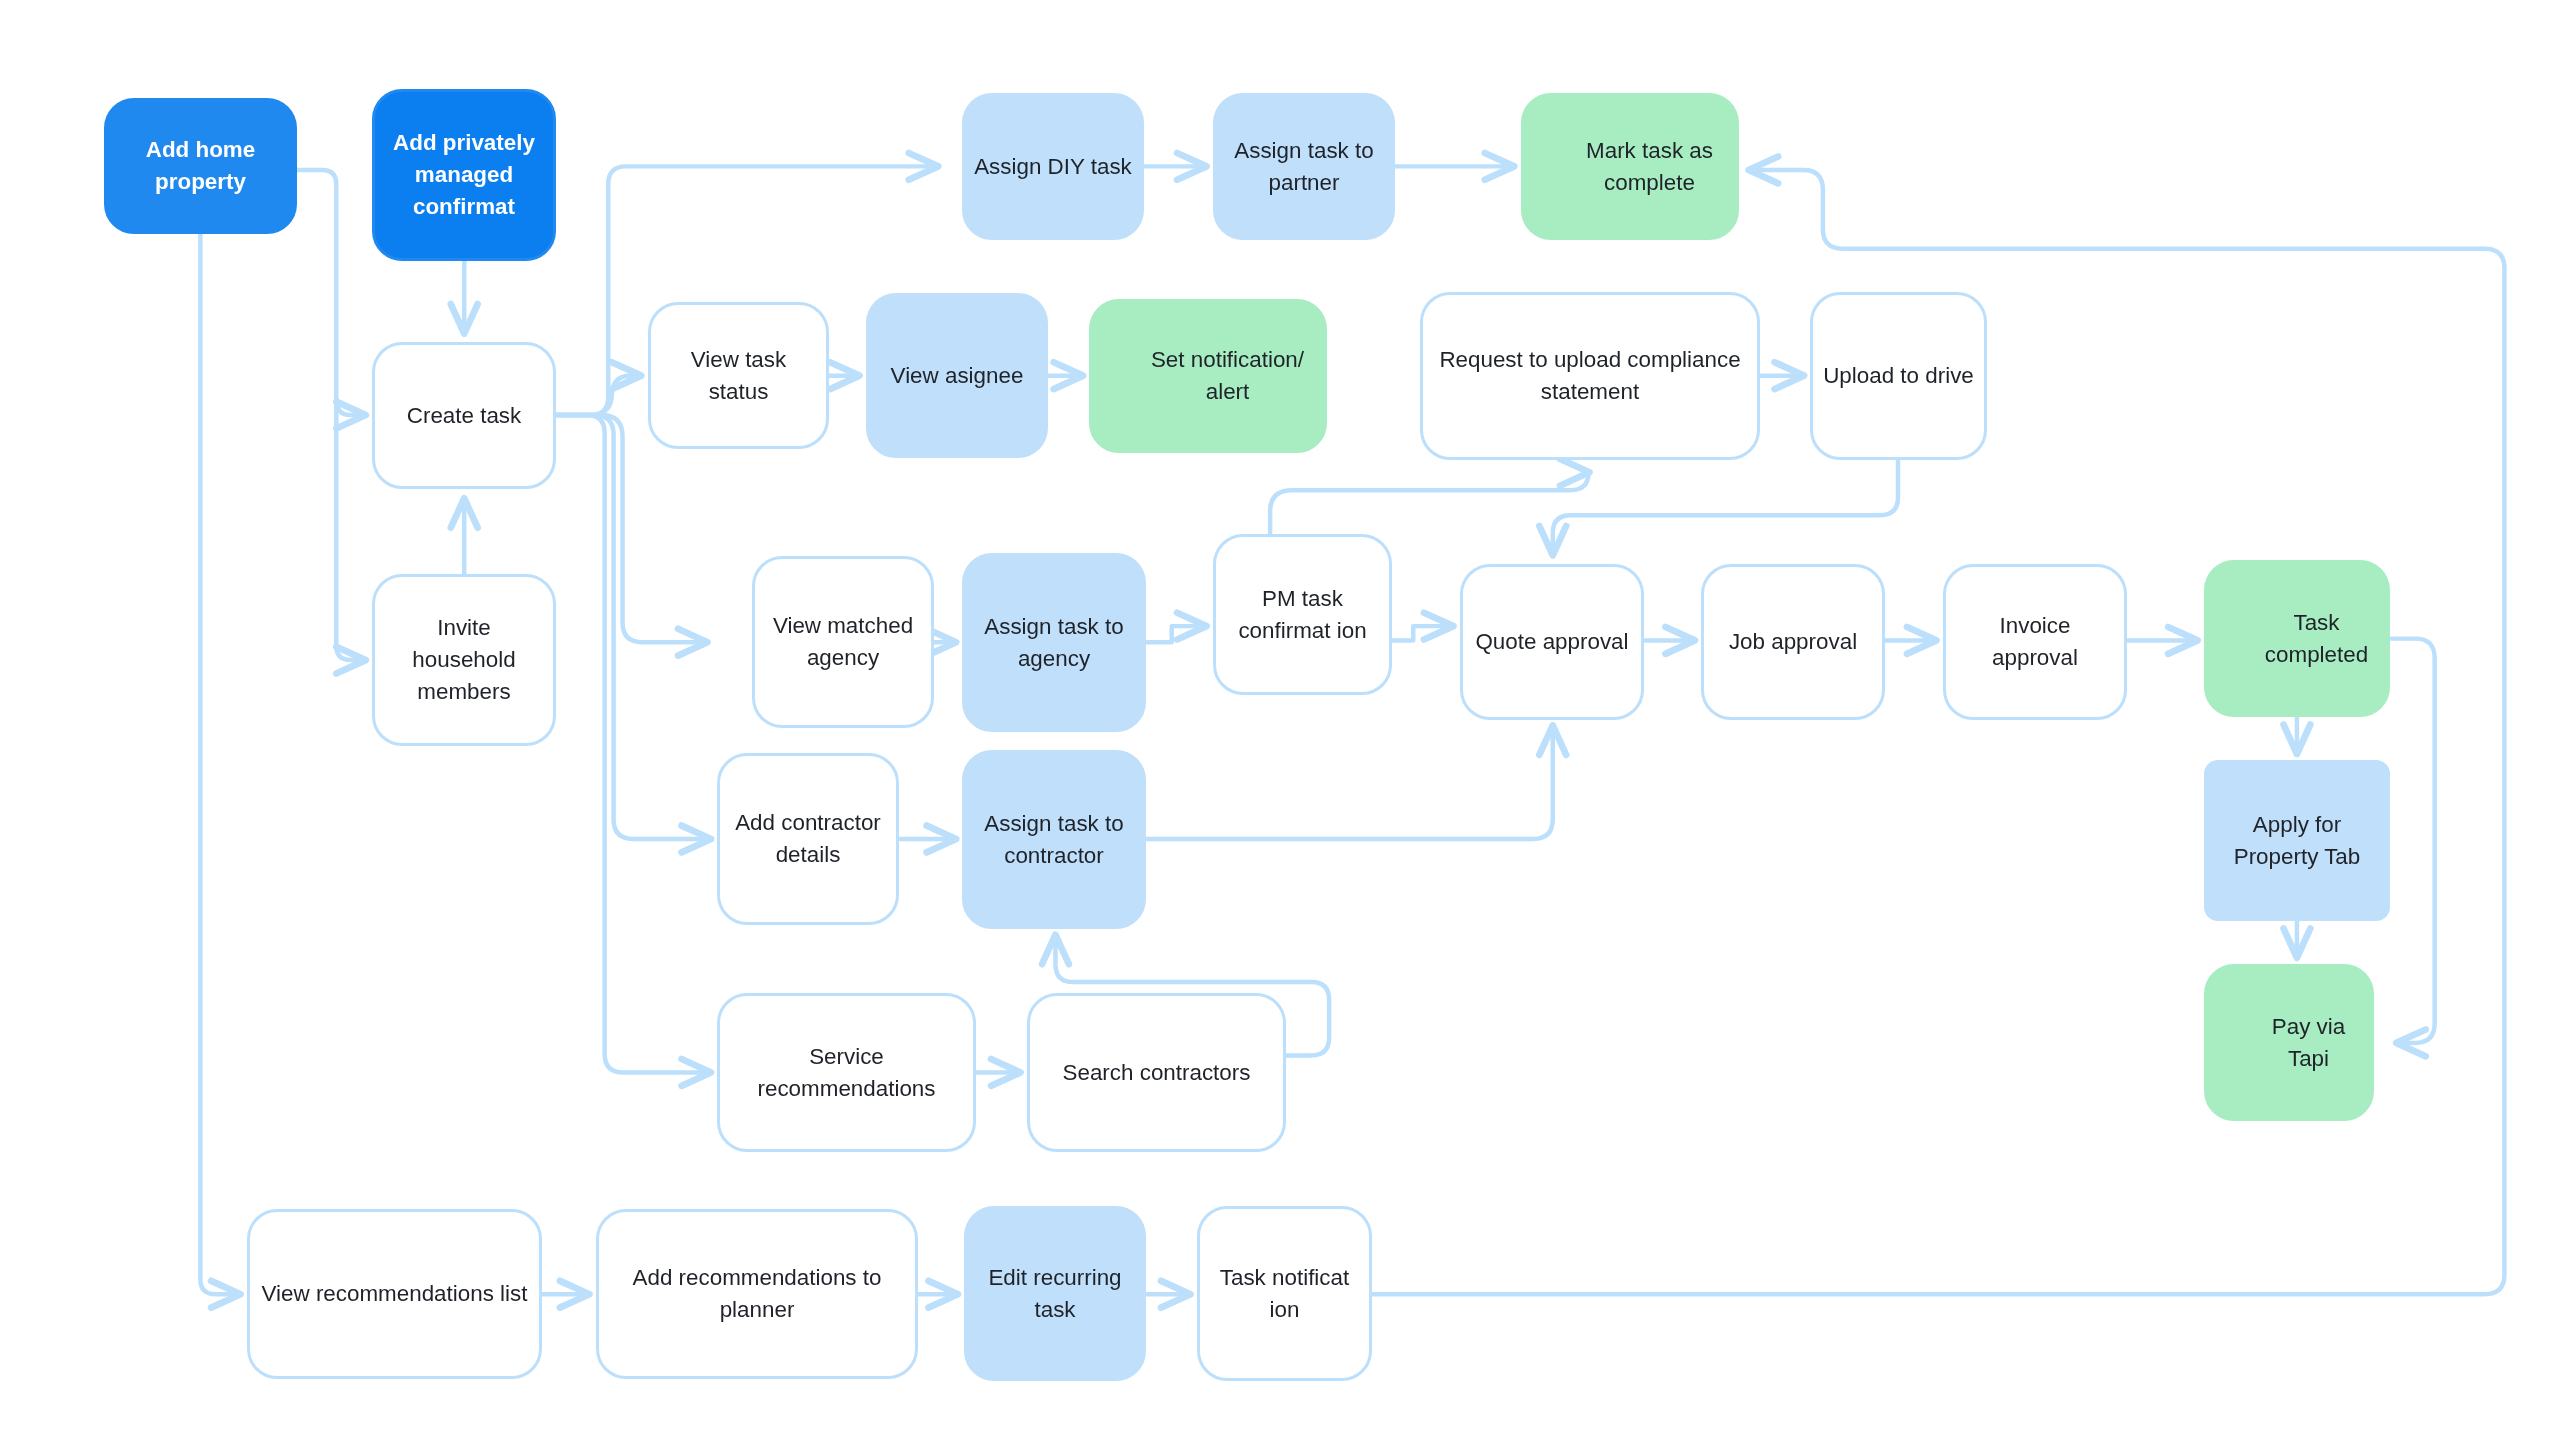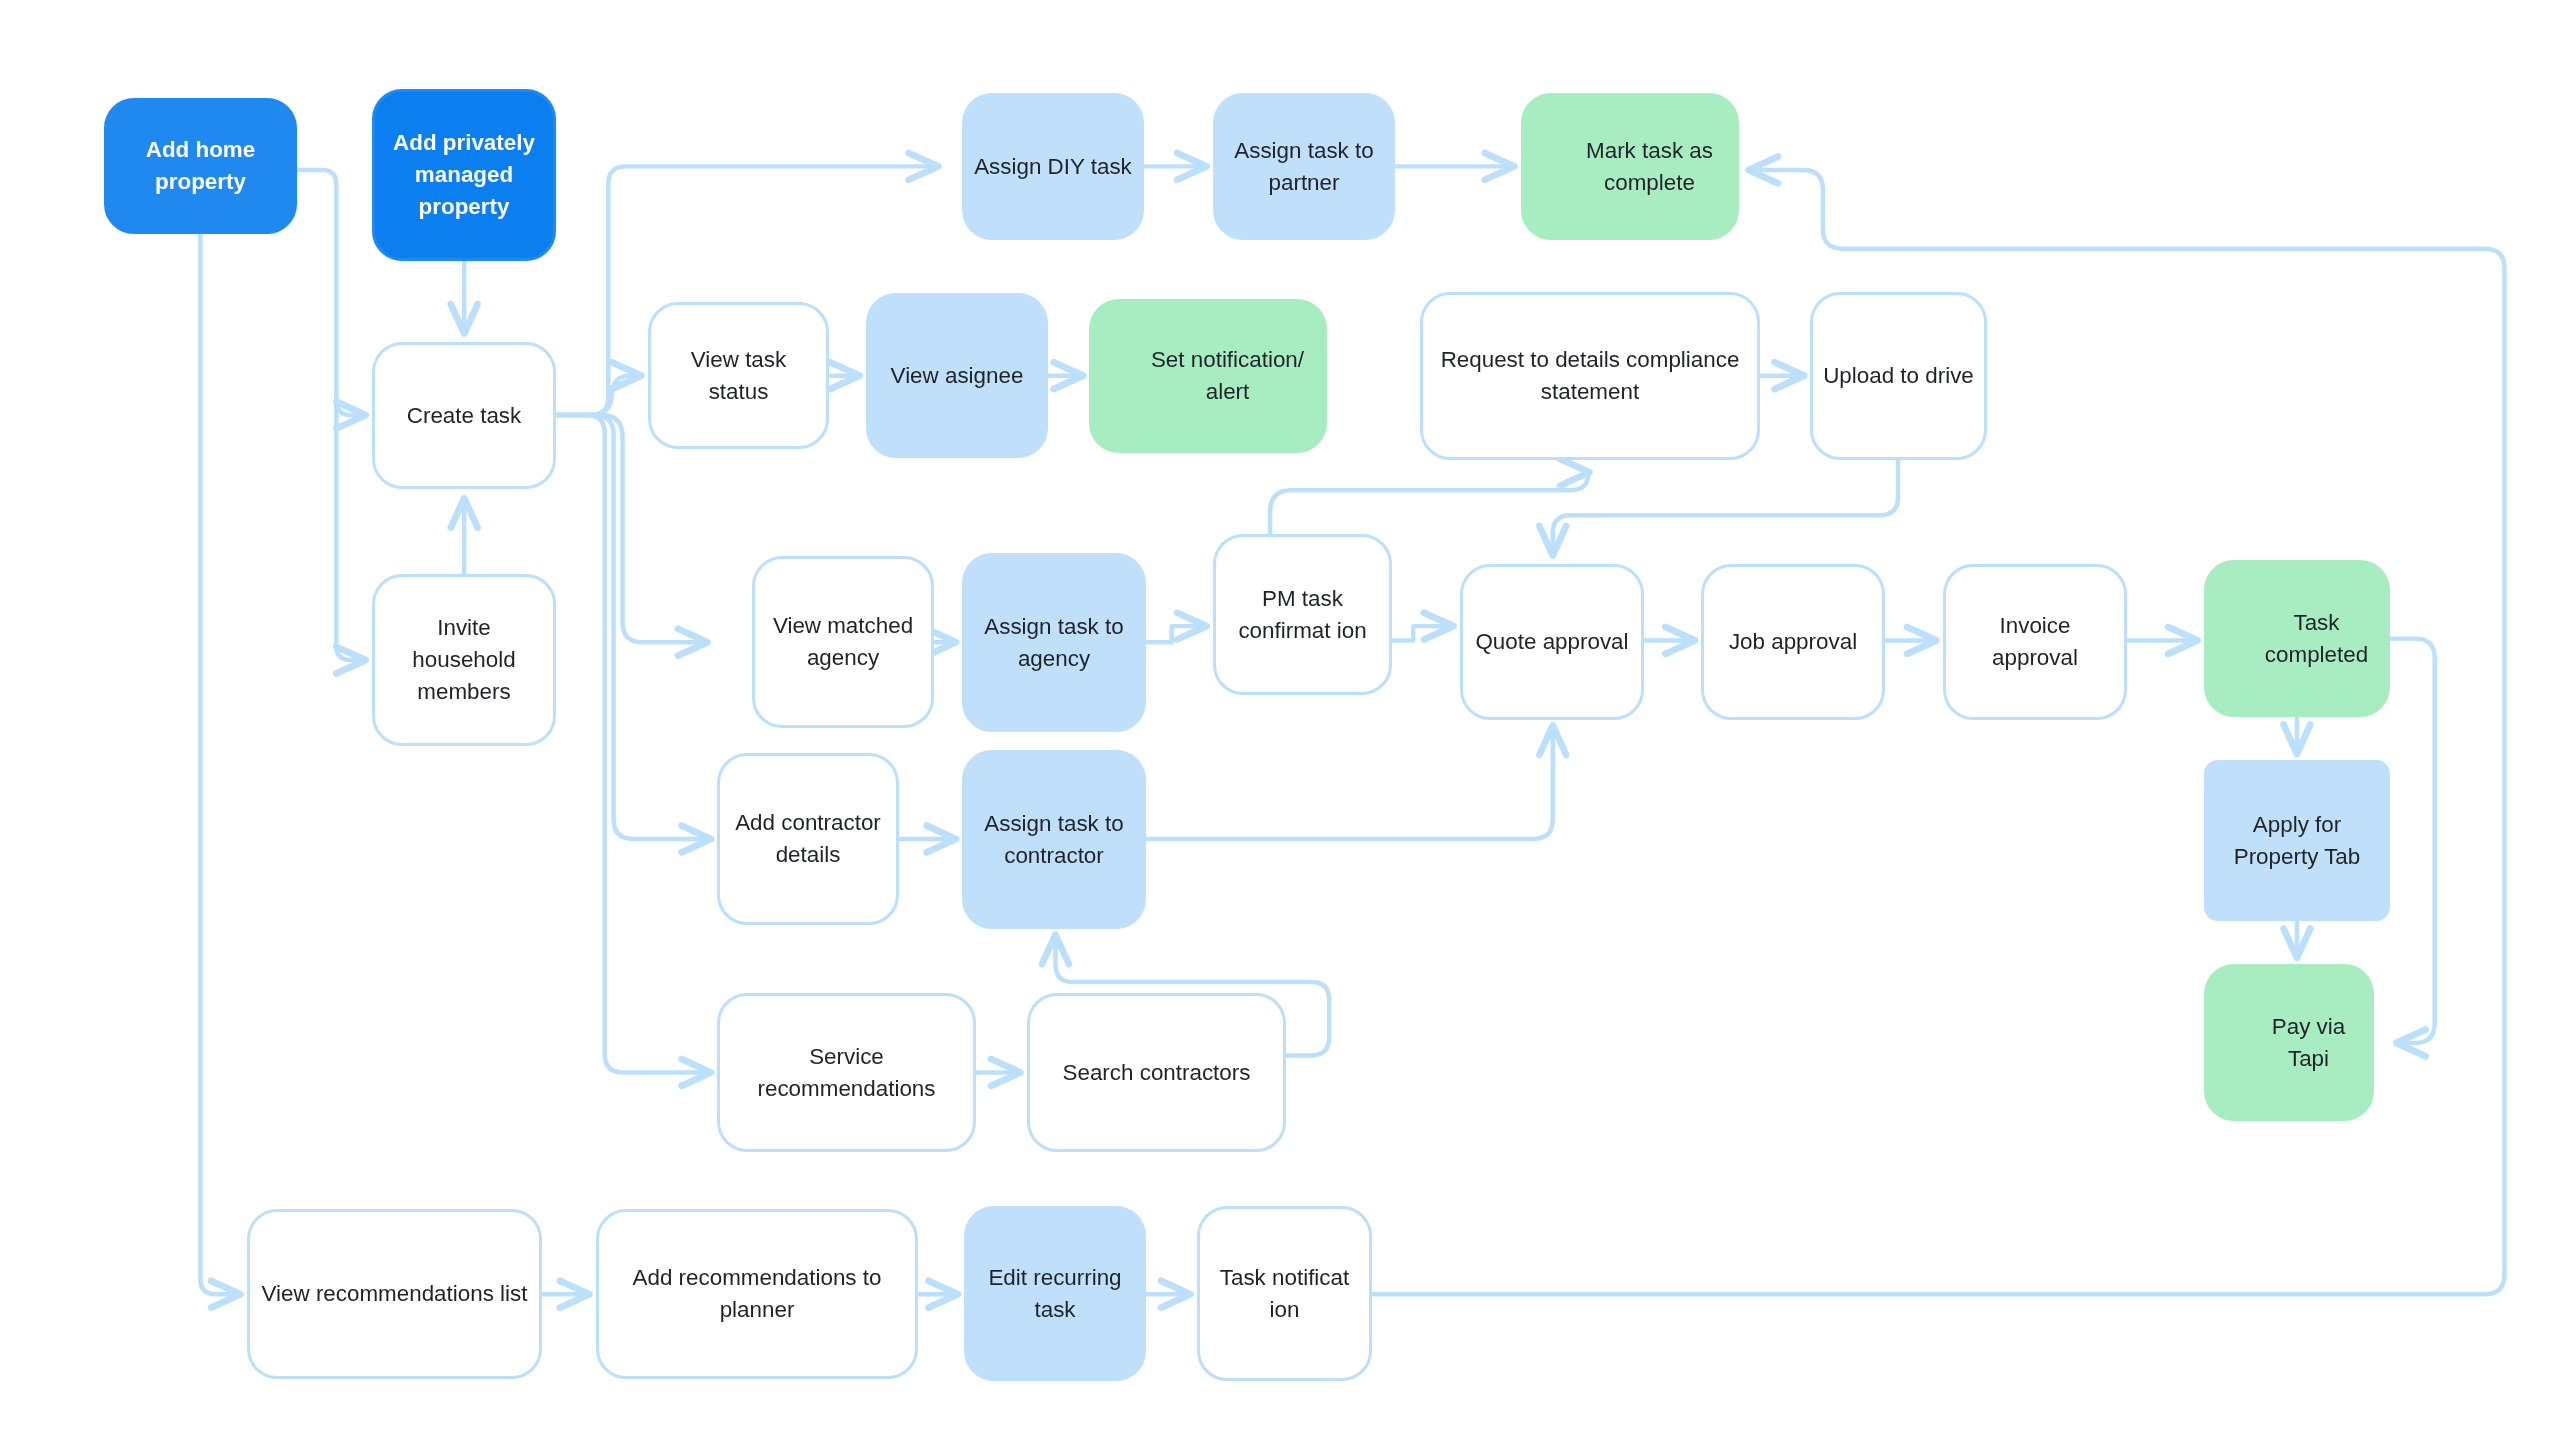--- a/index.html
+++ b/index.html
@@ -90,21 +90,21 @@
       <path d="M 1534 1447 L 2778 1447 Q 2800 1447 2800 1425 L 2800 300 Q 2800 278 2778 278 L 2060 278 Q 2038 278 2038 256 L 2038 212 Q 2038 190 2016 190 L 1956 190" marker-end="url(#ah)"></path>
 
     </g>
   </svg>
 
   <div id="nodes">
       <div class="node v-blue" style="left: 104px; top: 98px; width: 193px; height: 136px;">
         <span>Add home property</span>
       </div>
       <div class="node v-blue dark" style="left: 372px; top: 89px; width: 184px; height: 172px;">
-        <span>Add privately managed property</span>
+        <span>Add privately managed confirmat</span>
       </div>
       <div class="node v-outline" style="left: 372px; top: 342px; width: 184px; height: 147px;">
         <span>Create task</span>
       </div>
       <div class="node v-outline" style="left: 372px; top: 574px; width: 184px; height: 172px;">
         <span>Invite household members</span>
       </div>
       <div class="node v-lightblue" style="left: 962px; top: 93px; width: 182px; height: 147px;">
         <span>Assign DIY task</span>
       </div>
@@ -117,21 +117,21 @@
       <div class="node v-outline" style="left: 648px; top: 302px; width: 181px; height: 147px;">
         <span>View task status</span>
       </div>
       <div class="node v-lightblue" style="left: 866px; top: 293px; width: 182px; height: 165px;">
         <span>View asignee</span>
       </div>
       <div class="node v-green" style="left: 1089px; top: 299px; width: 238px; height: 154px;">
         <span>Set notification/ alert</span>
       </div>
       <div class="node v-outline" style="left: 1420px; top: 292px; width: 340px; height: 168px;">
-        <span>Request to details compliance statement</span>
+        <span>Request to upload compliance statement</span>
       </div>
       <div class="node v-outline" style="left: 1810px; top: 292px; width: 177px; height: 168px;">
         <span>Upload to drive</span>
       </div>
       <div class="node v-outline" style="left: 752px; top: 556px; width: 182px; height: 172px;">
         <span>View matched agency</span>
       </div>
       <div class="node v-lightblue" style="left: 962px; top: 553px; width: 184px; height: 179px;">
         <span>Assign task to agency</span>
       </div>

